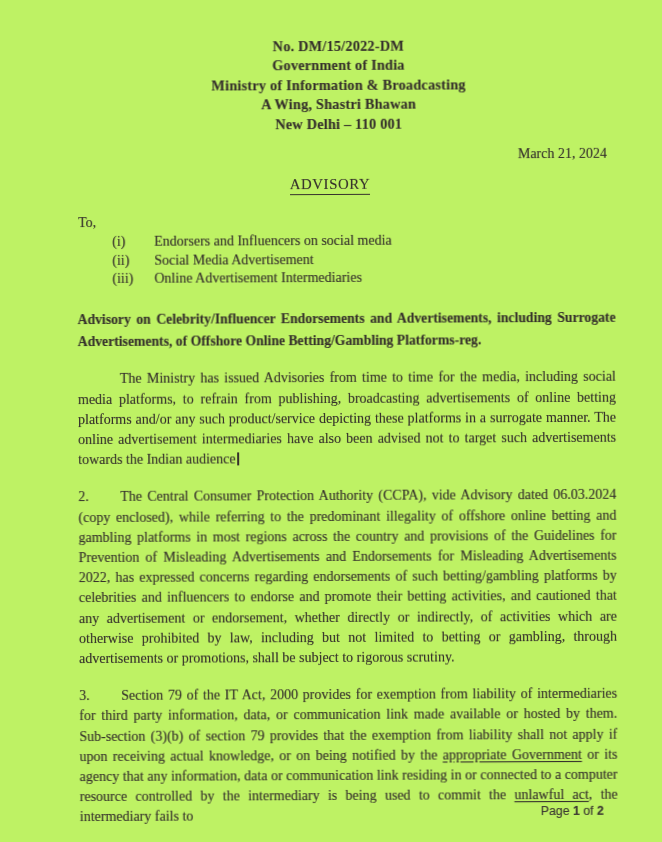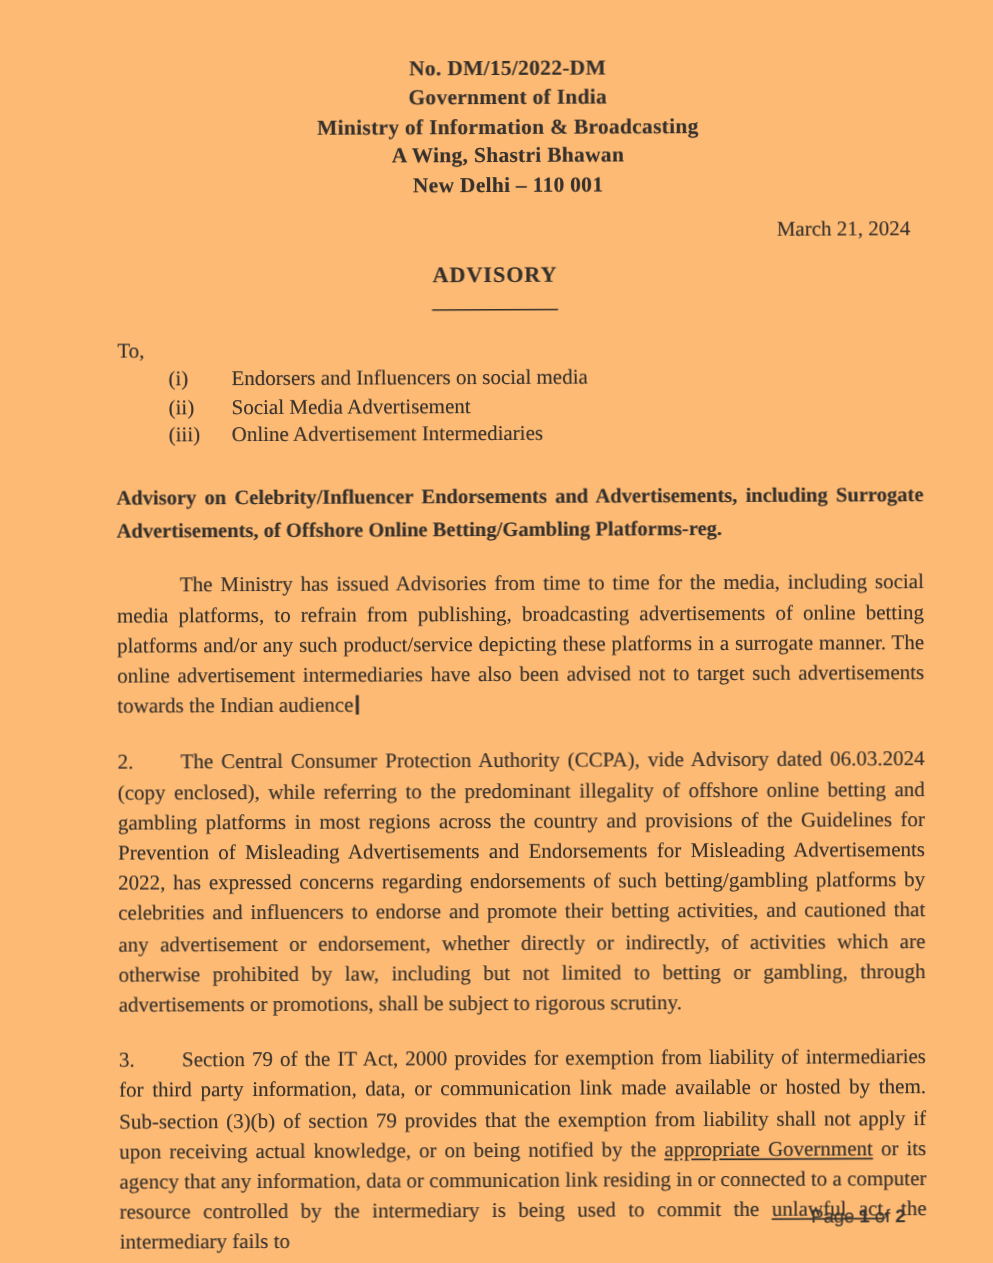--- a/index.html
+++ b/index.html
@@ -1,21 +1,21 @@
 <!DOCTYPE html>
 <html><head>
 <meta charset="utf-8">
 <style>
   html, body { margin: 0; padding: 0; background: #e9e9e9; }
   .page {
     position: relative;
     width: 662px;
     height: 842px;
     margin: 0 auto;
-    background: #fdba74;
+    background: #bef264;
     overflow: hidden;
     font-family: "Liberation Serif", serif;
     color: #35302b;
   }
   .tilt {
     position: absolute;
     inset: 0;
     transform: rotate(-0.25deg);
     filter: blur(0.22px);
     text-shadow: 0.2px 0.3px 0.4px rgba(55,50,45,0.35);
@@ -31,25 +31,25 @@
   }
   .date-line {
     margin-top: 13px;
     padding-right: 54px;
     text-align: right;
     font-size: 14px;
   }
   .title-row { margin-top: 12px; text-align: center; }
   .doc-title {
     display: inline-block;
-    font-weight: bold;
+    font-weight: normal;
     font-size: 14.8px;
     letter-spacing: 0.6px;
     border-bottom: 1.6px solid #35302b;
-    padding-bottom: 13px;
+    padding-bottom: 1px;
   }
   .salutation {
     margin: 19px 0 0 79px;
     font-size: 14px;
   }
   .recipients {
     margin: 2px 46px 0 113px;
     font-size: 14px;
     line-height: 18.6px;
   }

